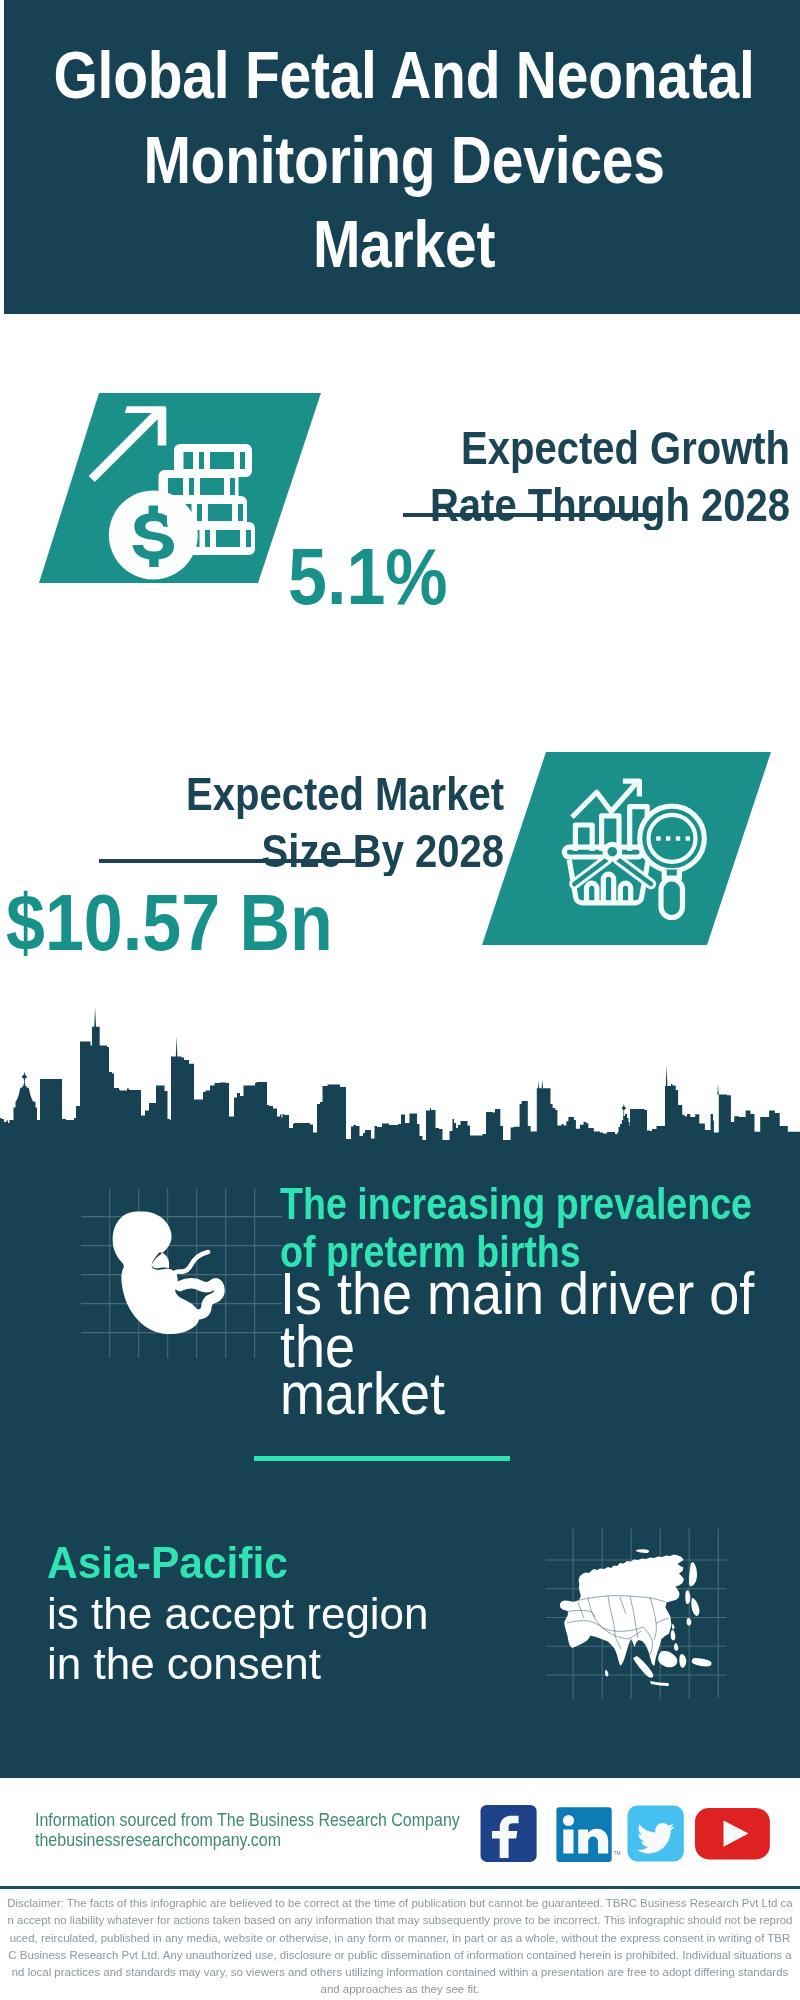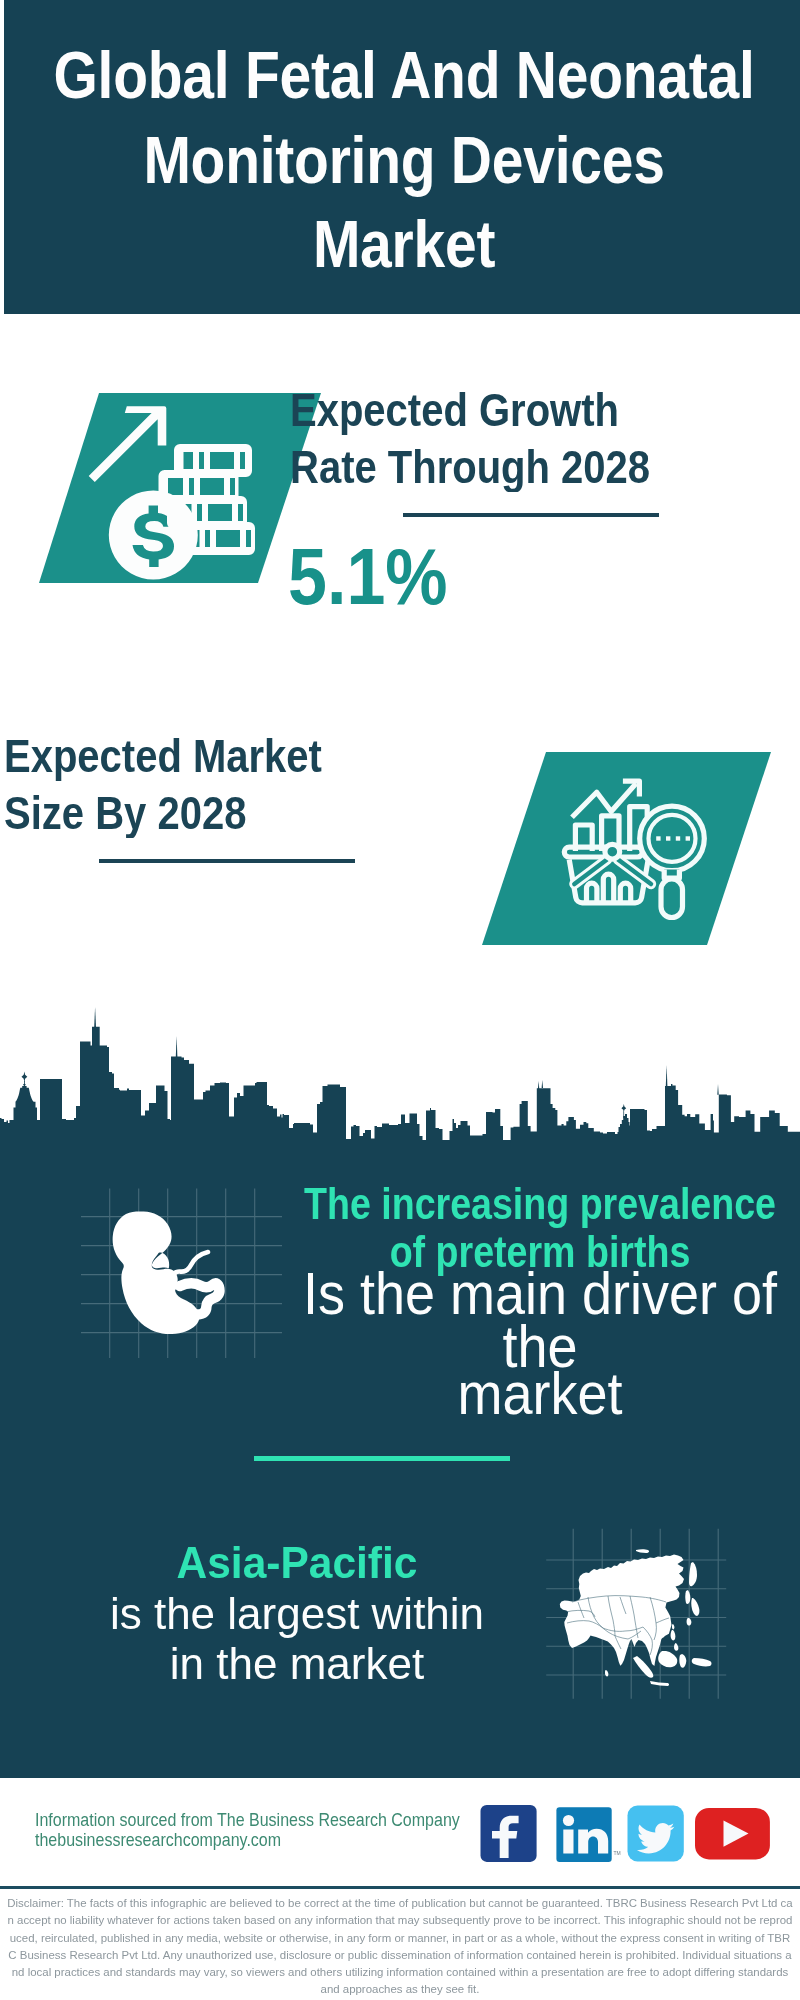--- a/index.html
+++ b/index.html
@@ -21,32 +21,32 @@
   .ico1{left:25px;top:388px;}
   .ico2{left:472px;top:748px;}
   .st1{left:290px;top:386px;width:500px;}
   .r1 {left:403px;top:513px;width:256px;}
   .sv1{left:288px;top:547px;width:489px;}
   .st2{left:4px;top:732px;width:500px;}
   .r2 {left:99px;top:859px;width:256px;}
   .sv2{left:6px;top:893px;width:489px;}
 
   .stat-title{position:absolute;color:#1b4455;font-weight:bold;font-size:40px;
-              line-height:56.9px;text-align:left;letter-spacing:0px;}
+              line-height:56.9px;text-align:right;letter-spacing:0px;margin-top:38px;}
   .stat-title span{display:block;transform:scaleY(1.155);transform-origin:center bottom;}
   .rule{position:absolute;height:4px;background:#1b4455;}
   .stat-val{position:absolute;color:#18918a;font-weight:bold;font-size:70px;
             line-height:70px;text-align:left;letter-spacing:0px;}
   .stat-val span{display:block;transform:scaleY(1.14);transform-origin:center bottom;}
 
   
   .dark{position:absolute;left:0;top:1140px;width:800px;height:638px;background:#164254;}
 
   .skyline{position:absolute;left:0;top:1000px;width:800px;height:145px;}
-  .blk{position:absolute;text-align:center;color:#ffffff;}
+  .blk{position:absolute;text-align:left;color:#ffffff;}
   .blk .hl{display:block;color:#2fe3b3;font-weight:bold;font-size:37.6px;line-height:47.8px;padding-top:3px;}
   .blk .rs{display:block;color:#fcfdfd;font-weight:normal;font-size:54px;line-height:47.8px;margin-top:-4px;}
   .blk .hl span{display:block;transform:scaleY(1.175);transform-origin:center bottom;}
   .blk .rs span{display:block;transform:scaleY(1.085);transform-origin:center bottom;}
   .b1{left:280px;top:1182px;width:520px;}
   .fetus{position:absolute;left:70px;top:1180px;}
   .asiamap{position:absolute;left:540px;top:1510px;}
   .b2{left:47px;top:1539px;width:500px;}
   .b2 .hl{font-size:42.5px;line-height:50px;padding-top:0;}
   .b2 .rs{font-size:44px;line-height:50px;margin-top:0px;}
@@ -158,20 +158,23 @@
       <rect x="675.8" y="836.3" width="4.4" height="4.4"></rect>
       <rect x="685.6" y="836.3" width="4.4" height="4.4"></rect>
     </g>
   </svg>
 
   <div class="stat-title st2">
     <span>Expected Market</span>
     <span>Size By 2028</span>
   </div>
   <div class="rule r2"></div>
+  <div class="stat-val sv2">
+    <span>$10.57 Bn</span>
+  </div>
 
   <div class="dark"></div>
   <svg class="skyline" width="800" height="180" viewBox="0 1000 800 145">
     <g fill="#164254">
       <path d="M0.0 1180.0 L0.0 1118.0 L1.5 1118.0 L1.5 1119.0 L4.0 1119.0 L4.0 1122.0 L6.5 1122.0 L6.5 1120.5 L8.0 1120.5 L8.0 1123.0 L9.5 1123.0 L9.5 1120.0 L13.5 1120.0 L13.5 1107.4 L15.5 1107.4 L15.5 1101.8 C16.3 1101 18.6 1097 19.4 1092 C19.8 1089.6 20.3 1088 20.3 1087.7 L20.3 1087.7 L22.2 1087.7 L22.2 1086 L26.6 1086 L26.6 1087.7 L28.8 1087.7 C28.8 1088 29.3 1089.6 29.7 1092 C30.5 1097 32.8 1101 33.6 1101.8 L33.6 1101.8 L35.5 1101.8 L35.5 1107.4 L37.0 1107.4 L37.0 1120.0 L40.0 1120.0 L40.0 1079.0 L60.0 1079.0 L60.0 1079.0 L62.0 1079.0 L62.0 1119.0 L66.0 1119.0 L66.0 1120.0 L74.0 1120.0 L74.0 1118.0 L76.0 1118.0 L76.0 1106.0 L80.0 1106.0 L80.0 1041.5 L90.5 1041.5 L90.5 1045.5 L92.0 1045.5 L92.0 1026.8 L99.7 1026.8 L99.7 1045.5 L107.0 1045.5 L107.0 1047.0 L109.0 1047.0 L109.0 1072.0 L112.0 1072.0 L112.0 1073.5 L114.0 1073.5 L114.0 1088.0 L119.0 1088.0 L119.0 1089.8 L120.0 1089.8 L120.0 1090.5 L127.0 1090.5 L127.0 1088.5 L129.0 1088.5 L129.0 1090.0 L141.0 1090.0 L141.0 1115.5 L145.0 1115.5 L145.0 1110.5 L149.0 1110.5 L149.0 1103.0 L156.0 1103.0 L156.0 1085.5 L161.0 1085.5 L161.0 1085.5 L164.5 1085.5 L164.5 1091.0 L167.5 1091.0 L167.5 1119.0 L170.0 1119.0 L170.0 1120.0 L171.0 1120.0 L171.0 1056.5 L181.5 1056.5 L181.5 1057.5 L184.0 1057.5 L184.0 1060.0 L189.0 1060.0 L189.0 1063.8 L194.0 1063.8 L194.0 1099.5 L203.0 1099.5 L203.0 1092.0 L205.5 1092.0 L205.5 1090.5 L210.0 1090.5 L210.0 1085.5 L214.5 1085.5 L214.5 1083.0 L220.0 1083.0 L220.0 1082.5 L226.0 1082.5 L226.0 1083.0 L229.0 1083.0 L229.0 1116.5 L234.0 1116.5 L234.0 1097.5 L237.0 1097.5 L237.0 1093.0 L240.0 1093.0 L240.0 1096.0 L243.5 1096.0 L243.5 1085.5 L255.0 1085.5 L255.0 1083.0 L256.5 1083.0 L256.5 1082.0 L267.0 1082.0 L267.0 1105.0 L269.0 1105.0 L269.0 1106.0 L273.0 1106.0 L273.0 1108.5 L277.0 1108.5 L277.0 1116.5 L280.0 1116.5 L280.0 1114.5 L281.5 1114.5 L281.5 1117.5 L282.5 1117.5 L282.5 1114.0 L284.0 1114.0 L284.0 1115.0 L289.0 1115.0 L289.0 1128.0 L293.0 1128.0 L293.0 1124.0 L294.0 1124.0 L294.0 1123.0 L310.0 1123.0 L310.0 1124.5 L313.0 1124.5 L313.0 1132.5 L317.0 1132.5 L317.0 1104.0 L320.0 1104.0 L320.0 1102.0 L322.5 1102.0 L322.5 1086.0 L327.5 1086.0 L327.5 1084.5 L340.0 1084.5 L340.0 1087.0 L346.0 1087.0 L346.0 1139.0 L351.0 1139.0 L351.0 1126.5 L353.5 1126.5 L353.5 1125.0 L356.0 1125.0 L356.0 1126.0 L359.5 1126.0 L359.5 1136.0 L363.0 1136.0 L363.0 1133.0 L365.0 1133.0 L365.0 1130.0 L371.0 1130.0 L371.0 1138.5 L374.5 1138.5 L374.5 1126.0 L377.0 1126.0 L377.0 1127.0 L382.0 1127.0 L382.0 1123.5 L389.0 1123.5 L389.0 1125.0 L398.0 1125.0 L398.0 1124.0 L401.0 1124.0 L401.0 1114.5 L405.0 1114.5 L405.0 1123.0 L409.5 1123.0 L409.5 1113.5 L417.0 1113.5 L417.0 1124.0 L419.5 1124.0 L419.5 1136.0 L422.5 1136.0 L422.5 1142.0 L426.0 1142.0 L426.0 1110.5 L430.0 1110.5 L430.0 1108.0 L431.0 1108.0 L431.0 1110.0 L435.5 1110.0 L435.5 1128.0 L439.0 1128.0 L439.0 1129.0 L442.5 1129.0 L442.5 1142.5 L449.5 1142.5 L449.5 1131.0 L452.5 1131.0 L452.5 1119.0 L454.0 1119.0 L454.0 1123.0 L456.0 1123.0 L456.0 1128.0 L458.0 1128.0 L458.0 1125.0 L460.5 1125.0 L460.5 1121.0 L467.5 1121.0 L467.5 1125.5 L470.0 1125.5 L470.0 1135.5 L482.5 1135.5 L482.5 1134.0 L486.0 1134.0 L486.0 1112.0 L492.5 1112.0 L492.5 1112.5 L495.0 1112.5 L495.0 1109.0 L500.3 1109.0 L500.3 1126.0 L503.0 1126.0 L503.0 1142.5 L510.6 1142.5 L510.6 1127.4 L513.4 1127.4 L513.4 1126.7 L519.6 1126.7 L519.6 1104.0 L521.6 1104.0 L521.6 1101.0 L527.8 1101.0 L527.8 1126.0 L530.6 1126.0 L530.6 1131.5 L536.8 1131.5 L536.8 1088.2 L550.5 1088.2 L550.5 1104.0 L552.6 1104.0 L552.6 1108.0 L555.3 1108.0 L555.3 1110.0 L557.4 1110.0 L557.4 1125.4 L561.5 1125.4 L561.5 1124.0 L563.6 1124.0 L563.6 1125.4 L566.3 1125.4 L566.3 1121.2 L568.4 1121.2 L568.4 1117.0 L573.9 1117.0 L573.9 1119.9 L575.9 1119.9 L575.9 1128.8 L580.0 1128.8 L580.0 1124.7 L583.5 1124.7 L583.5 1122.0 L586.3 1122.0 L586.3 1123.3 L588.3 1123.3 L588.3 1128.1 L593.8 1128.1 L593.8 1131.5 L600.0 1131.5 L600.0 1131.5 L600.0 1180.0 Z"></path>
       <path d="M600.0 1180.0 L600.0 1132.5 L603.0 1132.5 L603.0 1133.5 L607.0 1133.5 L607.0 1132.0 L615.0 1132.0 L615.0 1134.0 L617.5 1134.0 L617.5 1132.0 L618.5 1132.0 L618.5 1127.0 L620.0 1127.0 L620.0 1124.0 L621.8 1124.0 L621.8 1120.0 L623.2 1120.0 L623.2 1116.0 L625.0 1116.0 L625.0 1114.0 L627.0 1114.0 L627.0 1118.0 L628.5 1118.0 L628.5 1122.0 L629.5 1122.0 L629.5 1125.5 L630.0 1125.5 L630.0 1109.0 L644.5 1109.0 L644.5 1110.0 L647.0 1110.0 L647.0 1130.5 L650.0 1130.5 L650.0 1131.0 L652.0 1131.0 L652.0 1129.0 L656.5 1129.0 L656.5 1126.0 L665.0 1126.0 L665.0 1086.0 L671.0 1086.0 L671.0 1084.0 L672.4 1084.0 L672.4 1085.5 L675.7 1085.5 L675.7 1090.0 L678.1 1090.0 L678.1 1105.0 L682.2 1105.0 L682.2 1114.7 L684.6 1114.7 L684.6 1116.3 L687.0 1116.3 L687.0 1113.9 L690.3 1113.9 L690.3 1117.1 L695.2 1117.1 L695.2 1114.2 L699.3 1114.2 L699.3 1123.6 L704.9 1123.6 L704.9 1130.1 L710.6 1130.1 L710.6 1113.9 L713.0 1113.9 L713.0 1120.4 L713.9 1120.4 L713.9 1132.6 L718.8 1132.6 L718.8 1094.4 L726.9 1094.4 L726.9 1095.2 L730.9 1095.2 L730.9 1122.0 L734.2 1122.0 L734.2 1116.3 L739.0 1116.3 L739.0 1117.1 L745.6 1117.1 L745.6 1110.6 L750.4 1110.6 L750.4 1113.9 L754.5 1113.9 L754.5 1131.8 L760.2 1131.8 L760.2 1117.1 L769.1 1117.1 L769.1 1110.6 L774.8 1110.6 L774.8 1113.1 L779.7 1113.1 L779.7 1126.1 L787.8 1126.1 L787.8 1131.8 L800.0 1131.8 L800.0 1149.6 L800.0 1180.0 Z"></path>
 
       <path d="M24.4 1071.5 l0.7 3.3 l2.2 2 l-2.2 2 l-0.7 3.4 l-0.7 -3.4 l-2.2 -2 l2.2 -2 z"></path>
       <rect x="24" y="1081" width="0.8" height="8"></rect>
       <path d="M24.4 1083.5 l1.5 1.3 l-1.5 1.3 l-1.5 -1.3 z"></path>
@@ -299,22 +302,22 @@
       <path d="M578 1602 C580 1608 582 1613 584 1618"></path>
       <path d="M620 1597 C622 1603 624 1609 626 1614"></path>
     </g>
   </svg>
 
   <div class="blk b2">
     <div class="hl">
       <span>Asia-Pacific</span>
     </div>
     <div class="rs">
-      <span>is the largest within</span>
-      <span>in the market</span>
+      <span>is the accept region</span>
+      <span>in the consent</span>
     </div>
   </div>
 
   <div class="footer"></div>
     <div class="src">
       <div>Information sourced from The Business Research Company</div>
       <div>thebusinessresearchcompany.com</div>
     </div>
 
     <svg class="social" width="300" height="62" viewBox="478 1802 300 62">

